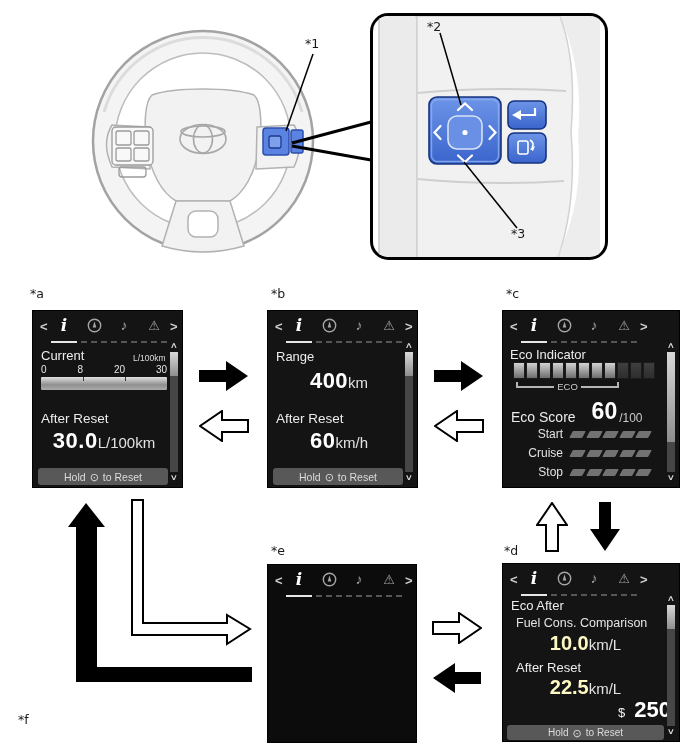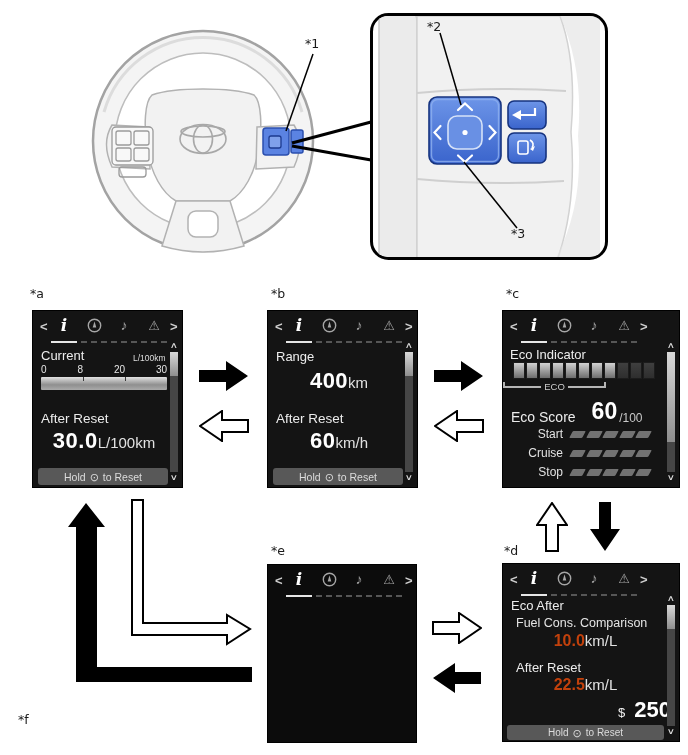--- a/index.html
+++ b/index.html
@@ -35,21 +35,21 @@
             background:linear-gradient(#d8d8d8,#8e8e8e);}
 
   .holdbar{position:absolute;background:#585858;border-radius:3px;color:#dcdcdc;
            display:flex;justify-content:center;align-items:center;gap:4px;font-size:10.5px;}
   .hold-ok{font-size:11px;line-height:10px;}
 
   .s-title{position:absolute;font-size:13px;color:#ececec;}
   .s-sub{position:absolute;font-size:12.5px;color:#e4e4e4;}
   .valrow{position:absolute;display:flex;justify-content:center;align-items:baseline;gap:0;}
   .val-big{font-size:22px;font-weight:bold;color:#fff;letter-spacing:.5px;}
-  .val-med{font-size:16px;font-weight:bold;color:#c2410c;}
+  .val-med{font-size:20px;font-weight:bold;color:#fef9c3;}
   .val-unit{font-size:15px;color:#e2e2e2;}
 
   
   .a-unit{position:absolute;font-size:8.5px;color:#dedede;}
   .a-scale{position:absolute;display:flex;justify-content:space-between;font-size:10px;color:#e6e6e6;}
   .a-bar{position:absolute;height:13px;border-radius:1px;
          background:linear-gradient(#e2e2e2,#8f8f8f 60%,#aaaaaa);}
   .a-tick{position:absolute;top:0;width:1px;height:4px;background:#3a3a3a;}
 
   
@@ -285,21 +285,21 @@
         <span class="eco-seg lit"></span>
         <span class="eco-seg lit"></span>
         <span class="eco-seg lit"></span>
         <span class="eco-seg lit"></span>
         <span class="eco-seg lit"></span>
         <span class="eco-seg lit"></span>
         <span class="eco-seg"></span>
         <span class="eco-seg"></span>
         <span class="eco-seg"></span>
       </div>
-    <div class="eco-bracket" style="left:0;top:71px;width:103px">
+    <div class="eco-bracket" style="left:13px;top:71px;width:103px">
       <span class="eb-cap"></span>
         <span class="eb-line"></span>
       <span class="eb-text">ECO</span>
       <span class="eb-line"></span>
         <span class="eb-cap"></span>
     </div>
     <div class="scorerow" style="left:8px;top:87px">
       <span class="score-lbl">Eco Score</span>
       <span class="score-val">60</span>
       <span class="score-den">/100</span>

